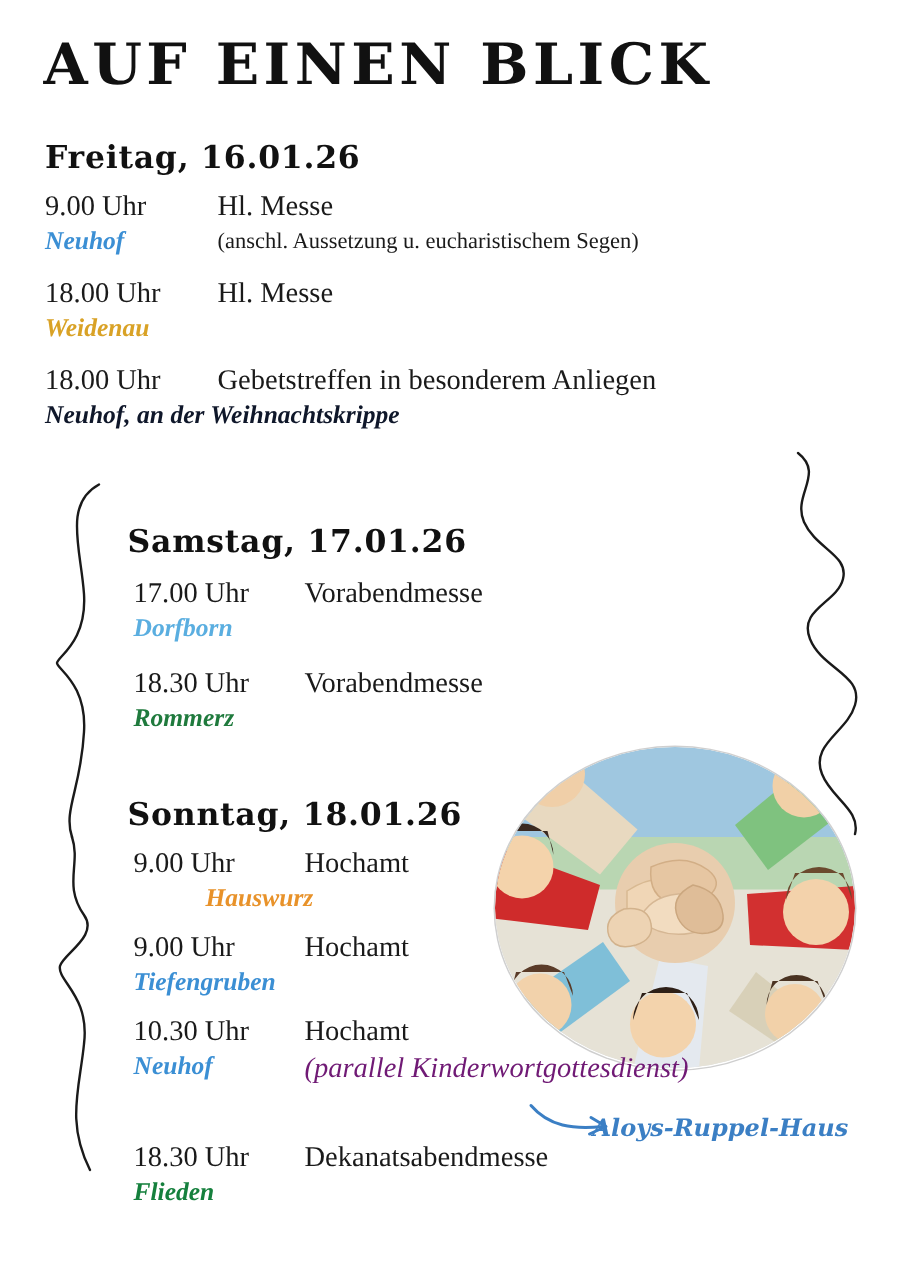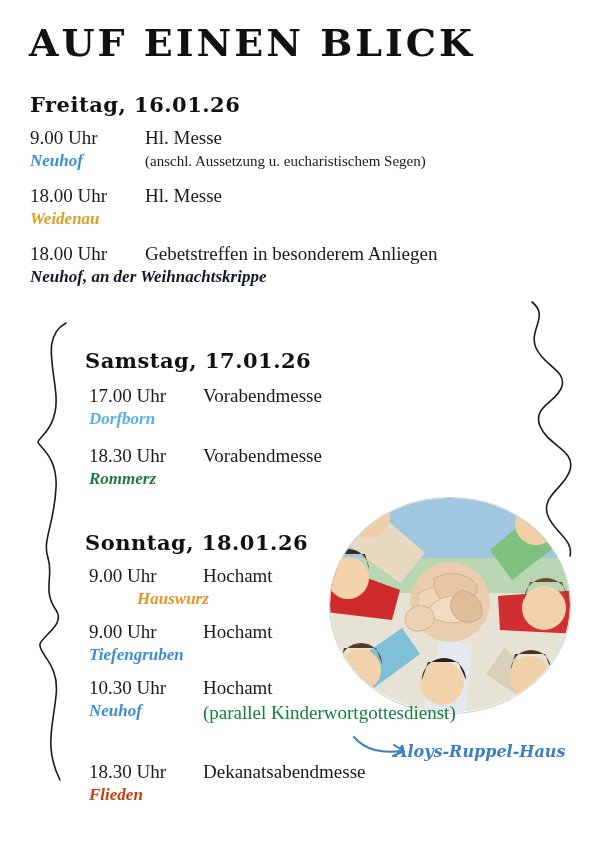--- a/index.html
+++ b/index.html
@@ -55,21 +55,22 @@
     font-size: 17px;
     font-style: italic;
     font-weight: bold;
   }
   .note {
     font-size: 15px;
     color: #1a1a1a;
   }
   .paren {
     font-size: 19px;
-    color: #15803d;
+    color: #701a75;
+    font-style: italic;
   }
 
   
   #sec-freitag { position: absolute; left: 30px; top: 92px; width: 540px; }
   #sec-samstag { position: absolute; left: 85px; top: 348px; width: 470px; }
   #sec-sonntag { position: absolute; left: 85px; top: 530px; width: 470px; }
 
   .row { position: relative; }
 
   
@@ -256,21 +257,21 @@
     <div class="row" style="height:84px;">
       <span class="time" style="position:absolute;left:4px;top:0;width:120px;">10.30 Uhr</span>
       <span class="desc" style="position:absolute;left:118px;top:0;">Hochamt</span>
       <span class="sub" style="position:absolute;left:4px;top:24px;color:#3b8fd4;">Neuhof</span>
       <span class="paren" style="position:absolute;left:118px;top:25px;">(parallel Kinderwortgottesdienst)</span>
     </div>
 
     <div class="row" style="height:56px;">
       <span class="time" style="position:absolute;left:4px;top:0;width:120px;">18.30 Uhr</span>
       <span class="desc" style="position:absolute;left:118px;top:0;">Dekanatsabendmesse</span>
-      <span class="sub" style="position:absolute;left:4px;top:24px;color:#c2410c;text-align:center;">Flieden</span>
+      <span class="sub" style="position:absolute;left:4px;top:24px;color:#15803d;text-align:center;">Flieden</span>
     </div>
   </div>
 
   <svg class="arrow-svg" viewBox="0 0 55 26" fill="none">
     <path d="M2 2 C 14 16, 30 18, 50 16" stroke="#3b7fc4" stroke-width="2" fill="none" stroke-linecap="round"></path>
     <path d="M42 10 L52 16 L41 21" stroke="#3b7fc4" stroke-width="2" fill="none" stroke-linecap="round" stroke-linejoin="round"></path>
   </svg>
   <div class="arrow-label">Aloys-Ruppel-Haus</div>
 
 </div>

